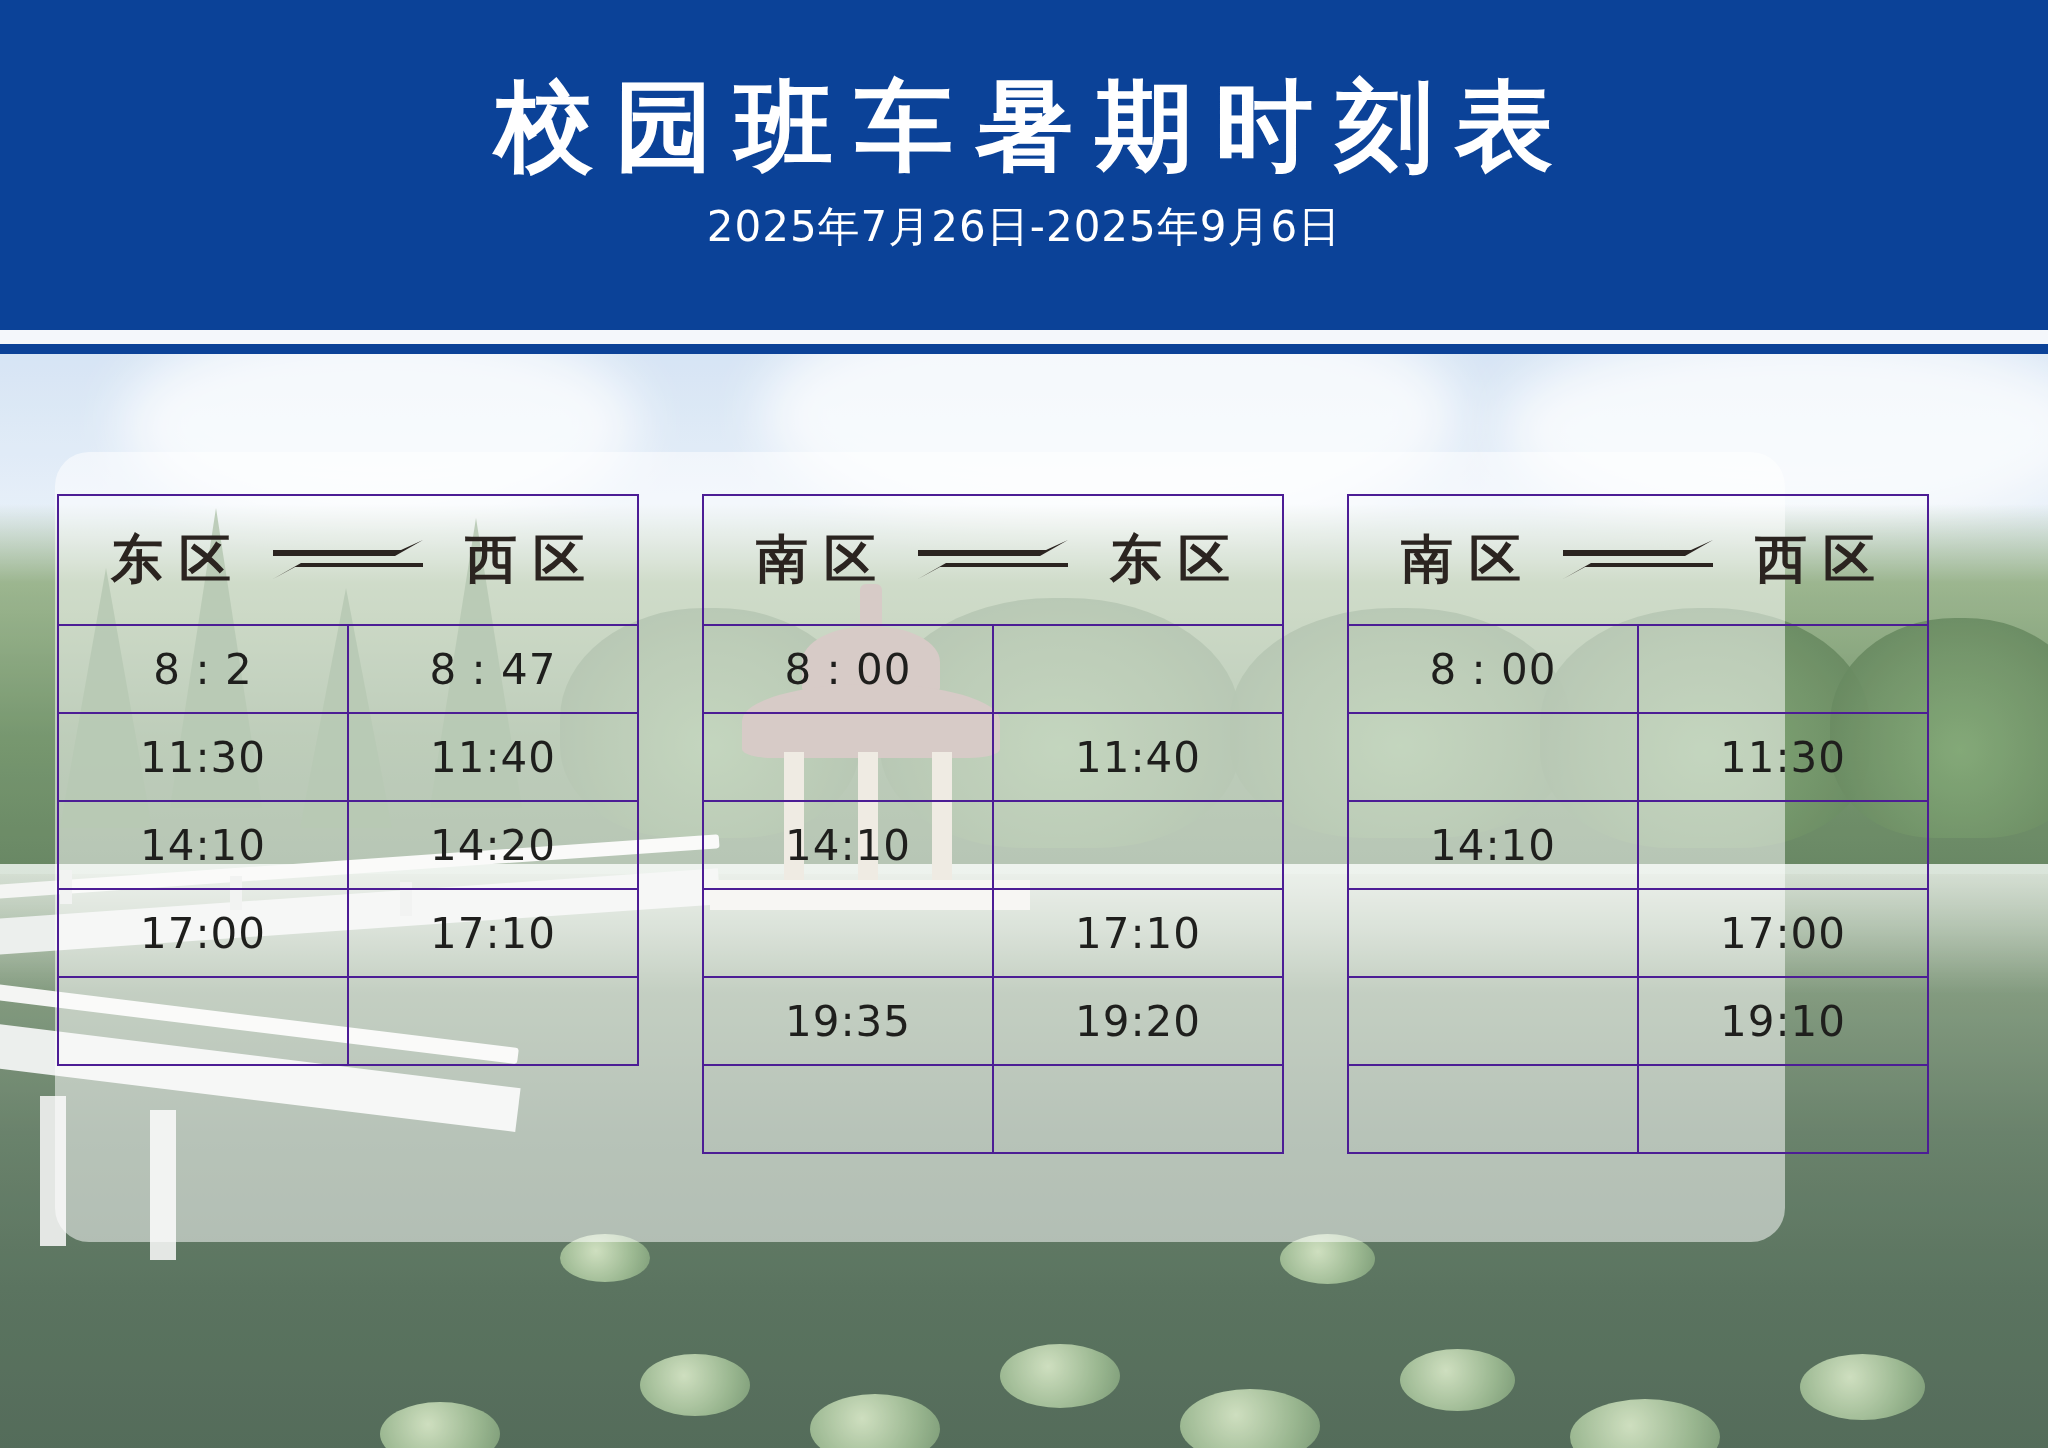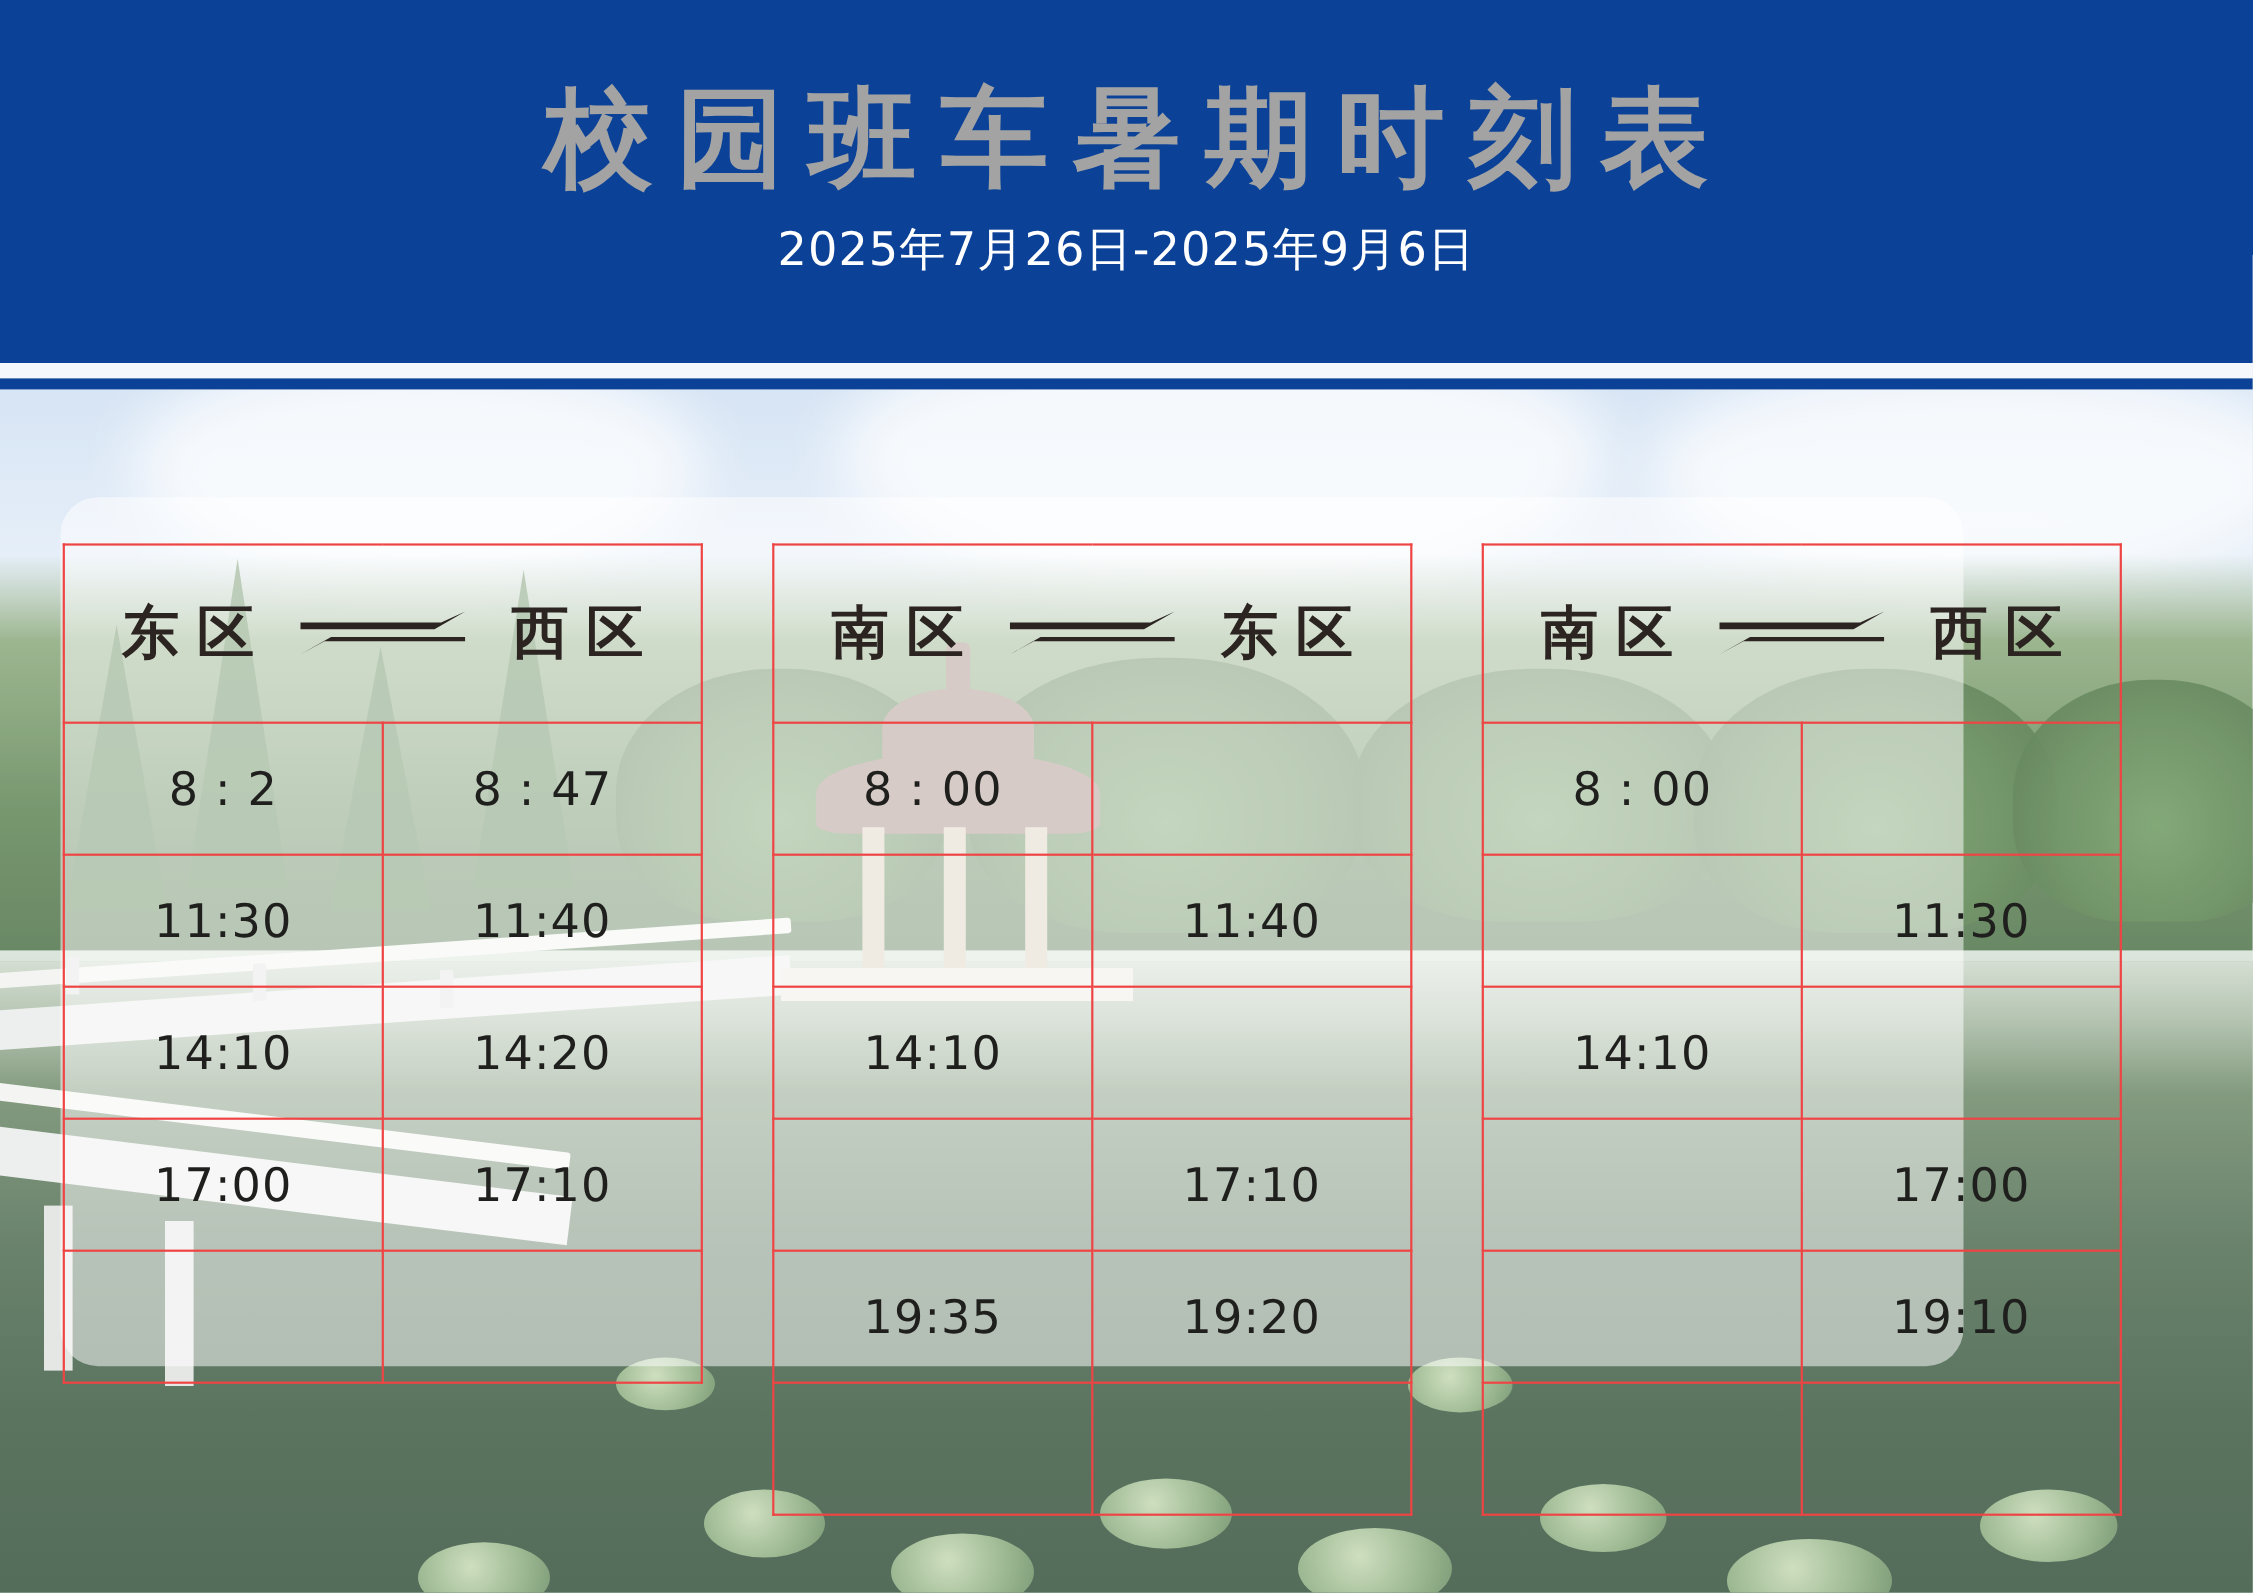--- a/index.html
+++ b/index.html
@@ -12,21 +12,21 @@
 
   
   #header{
     position:absolute;left:0;top:0;width:2048px;height:330px;
     background:#0b4298;
     box-sizing:border-box;
     display:flex;flex-direction:column;align-items:center;justify-content:center;
     z-index:40;
   }
   #header-title{
-    color:#a3a3a3;
+    color:#ffffff;
     font-size:98px;
     font-weight:bold;
     letter-spacing:22px;
     text-indent:22px;
     line-height:1.05;
     margin:0 0 22px 0;
     white-space:nowrap;
     font-family:"DejaVu Sans","Liberation Sans",sans-serif;
   }
   #header-subtitle{
@@ -135,22 +135,22 @@
   #t0{margin-left:57px;}
   #t1{margin-left:63px;}
   #t2{margin-left:63px;}
 
   table.sched{
     border-collapse:collapse;
     table-layout:fixed;
     background:transparent;
   }
   table.sched th,table.sched td{
-    border:2px solid #ef4444;
-    padding:16px;
+    border:2px solid #4c1d95;
+    padding:0;
     text-align:center;
     vertical-align:middle;
     background:transparent;
   }
   table.sched th{
     height:128px;
   }
   table.sched td{
     height:86px;
     font-size:42px;

